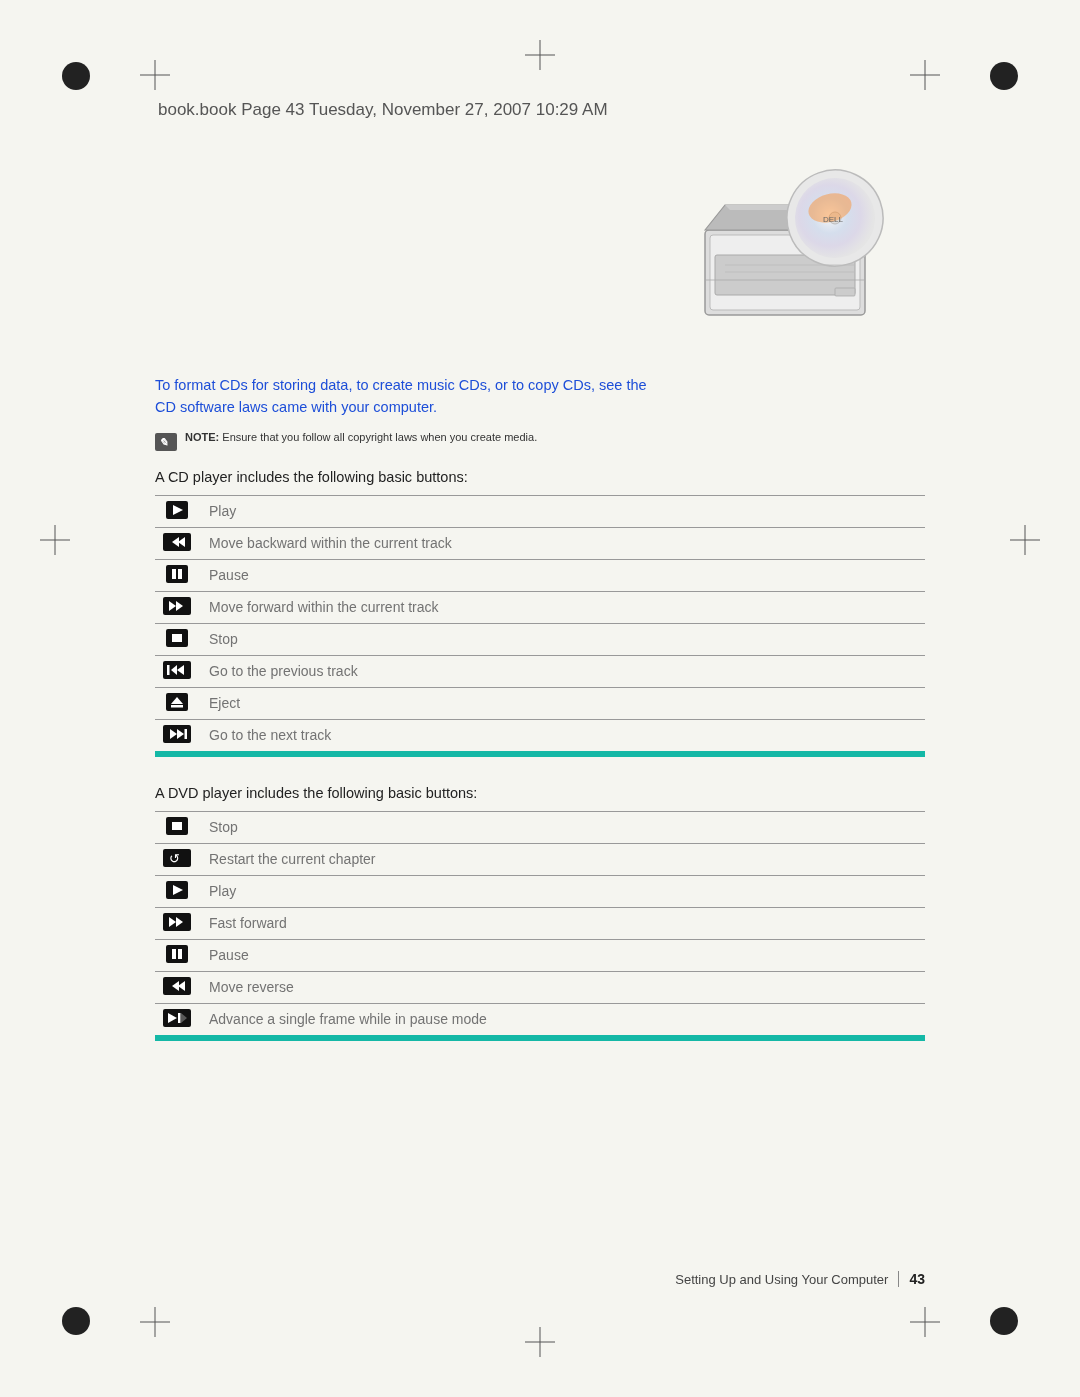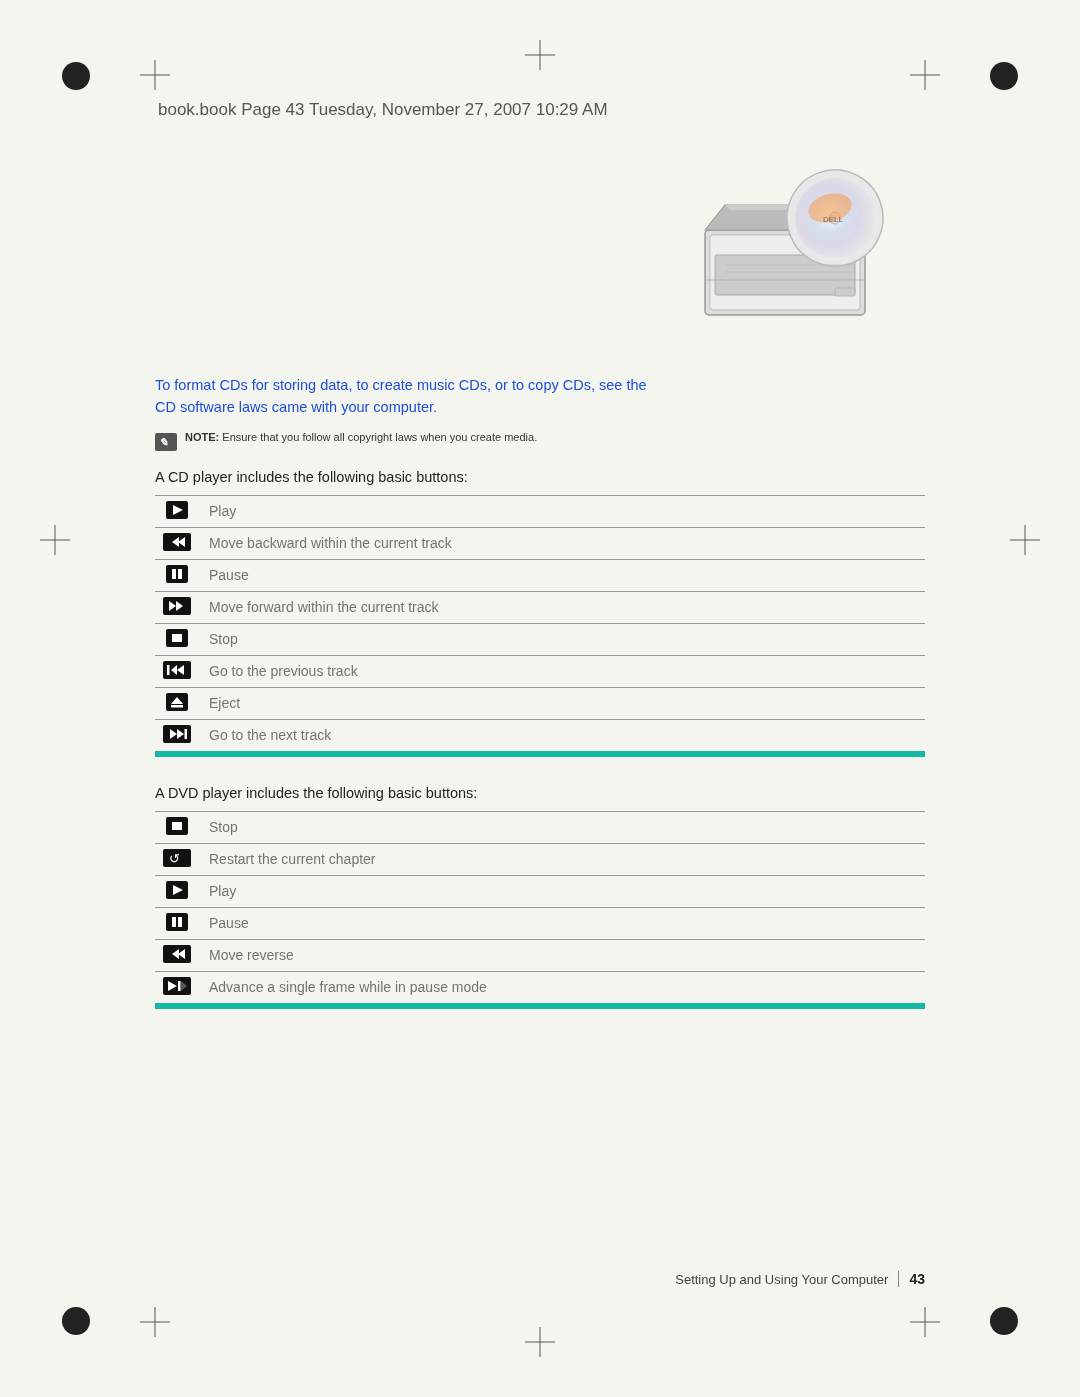--- a/index.html
+++ b/index.html
@@ -326,20 +326,28 @@
       <td>Restart the current chapter</td>
     </tr>
           <tr>
       <td><svg width="22" height="18" viewBox="0 0 22 18">
                 <rect width="22" height="18" rx="2" fill="#111"></rect>
                 <polygon points="7,4 17,9 7,14" fill="white"></polygon>
               </svg></td>
       <td>Play</td>
     </tr>
           <tr>
+      <td><svg width="28" height="18" viewBox="0 0 28 18">
+                <rect width="28" height="18" rx="2" fill="#111"></rect>
+                <polygon points="6,4 13,9 6,14" fill="white"></polygon>
+                <polygon points="13,4 20,9 13,14" fill="white"></polygon>
+              </svg></td>
+      <td>Fast forward</td>
+    </tr>
+          <tr>
       <td><svg width="22" height="18" viewBox="0 0 22 18">
                 <rect width="22" height="18" rx="2" fill="#111"></rect>
                 <rect x="6" y="4" width="4" height="10" fill="white"></rect>
                 <rect x="12" y="4" width="4" height="10" fill="white"></rect>
               </svg></td>
       <td>Pause</td>
     </tr>
           <tr>
       <td><svg width="28" height="18" viewBox="0 0 28 18">
                 <rect width="28" height="18" rx="2" fill="#111"></rect>

